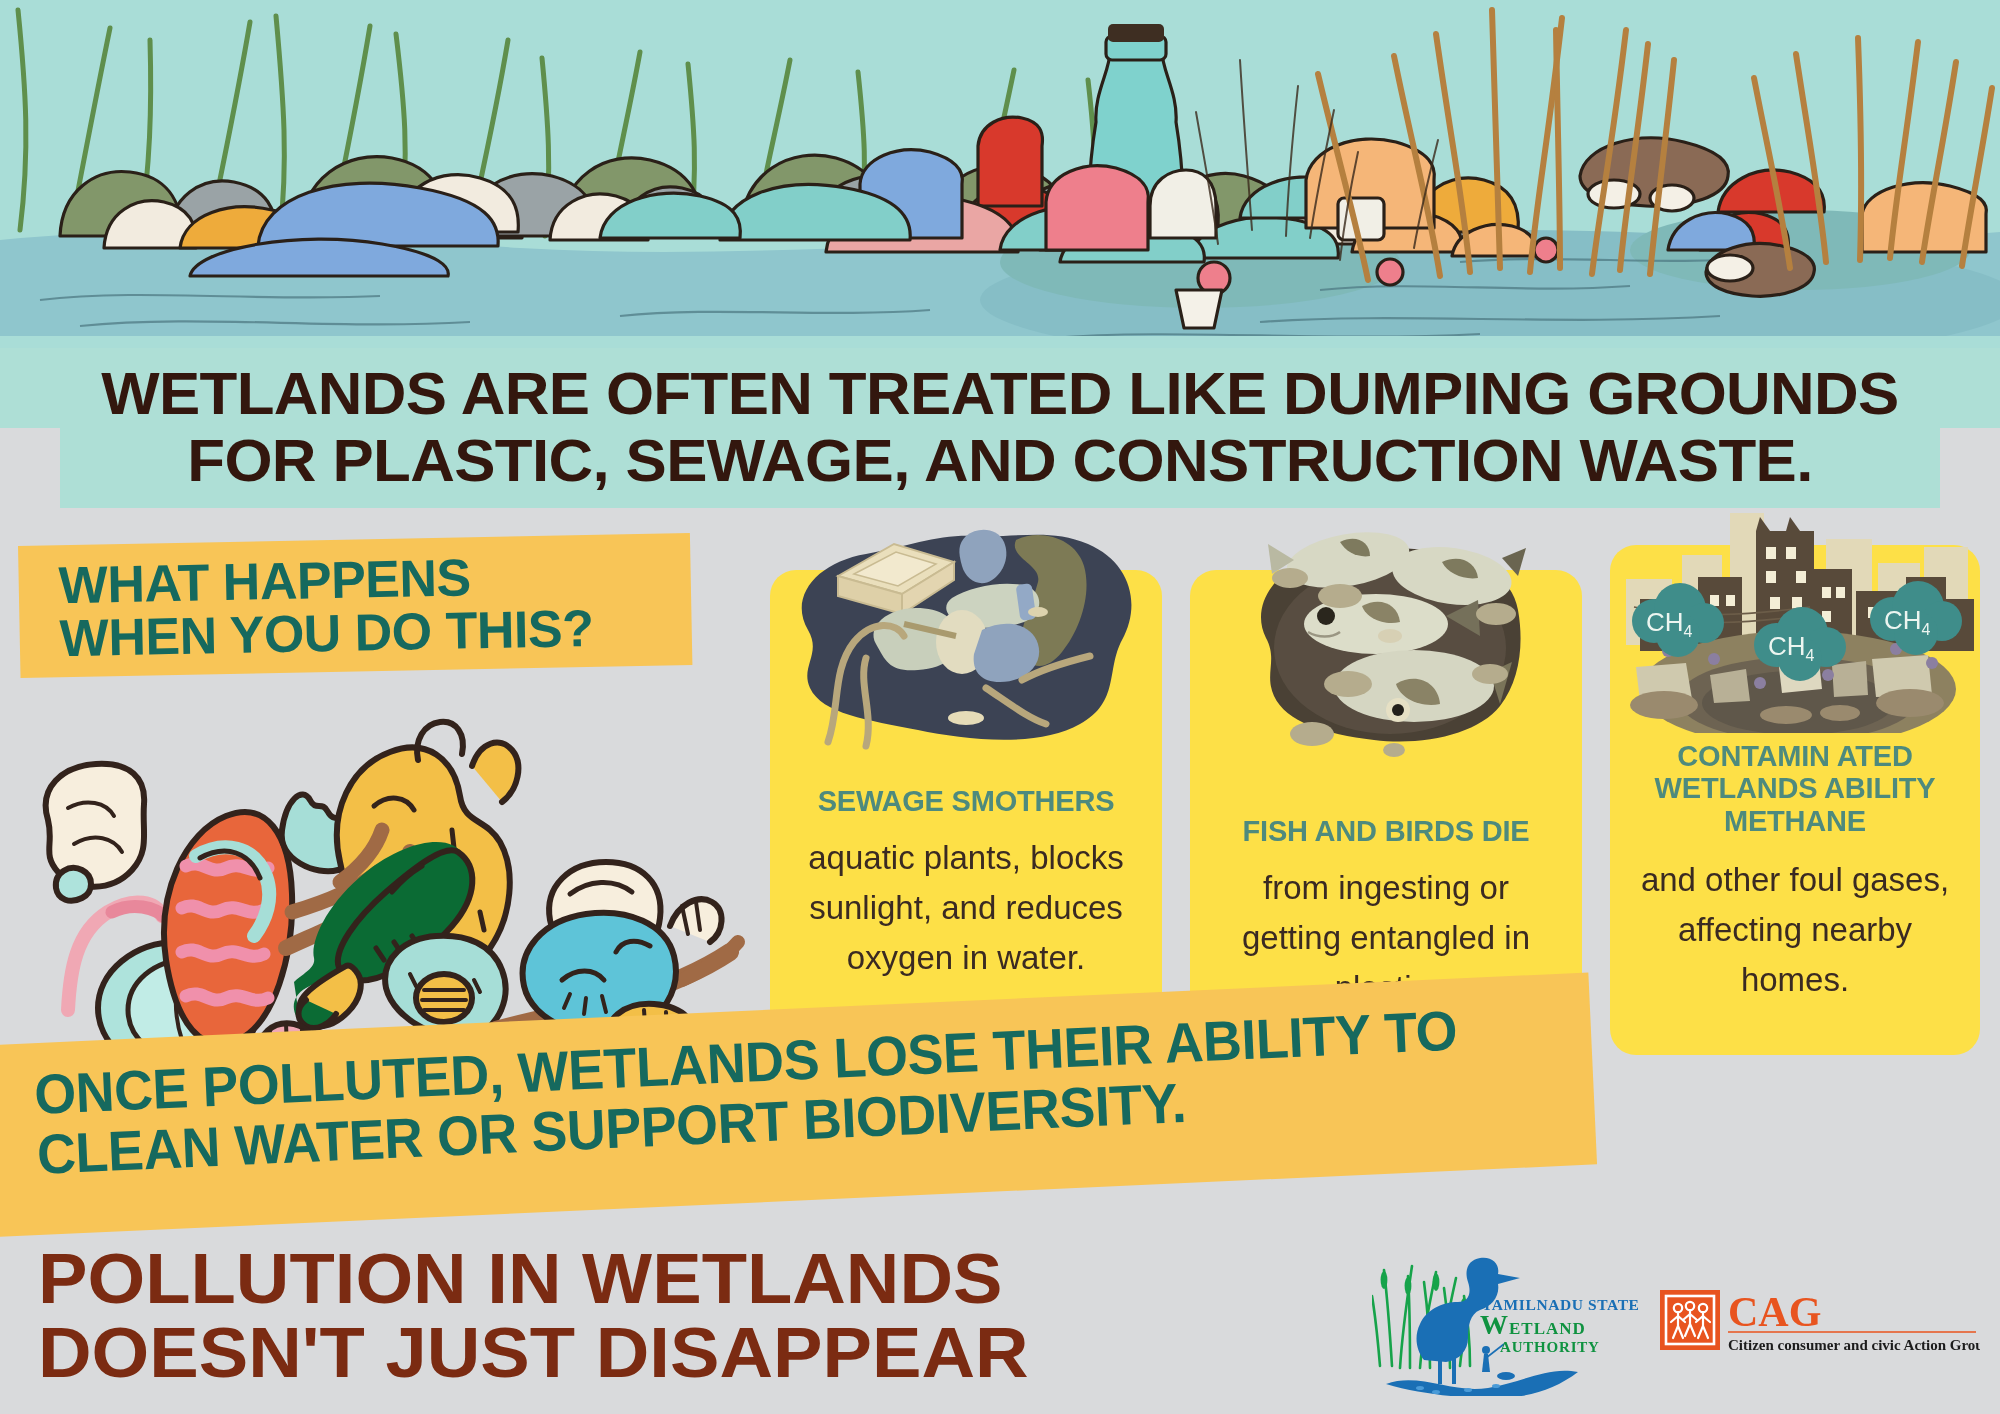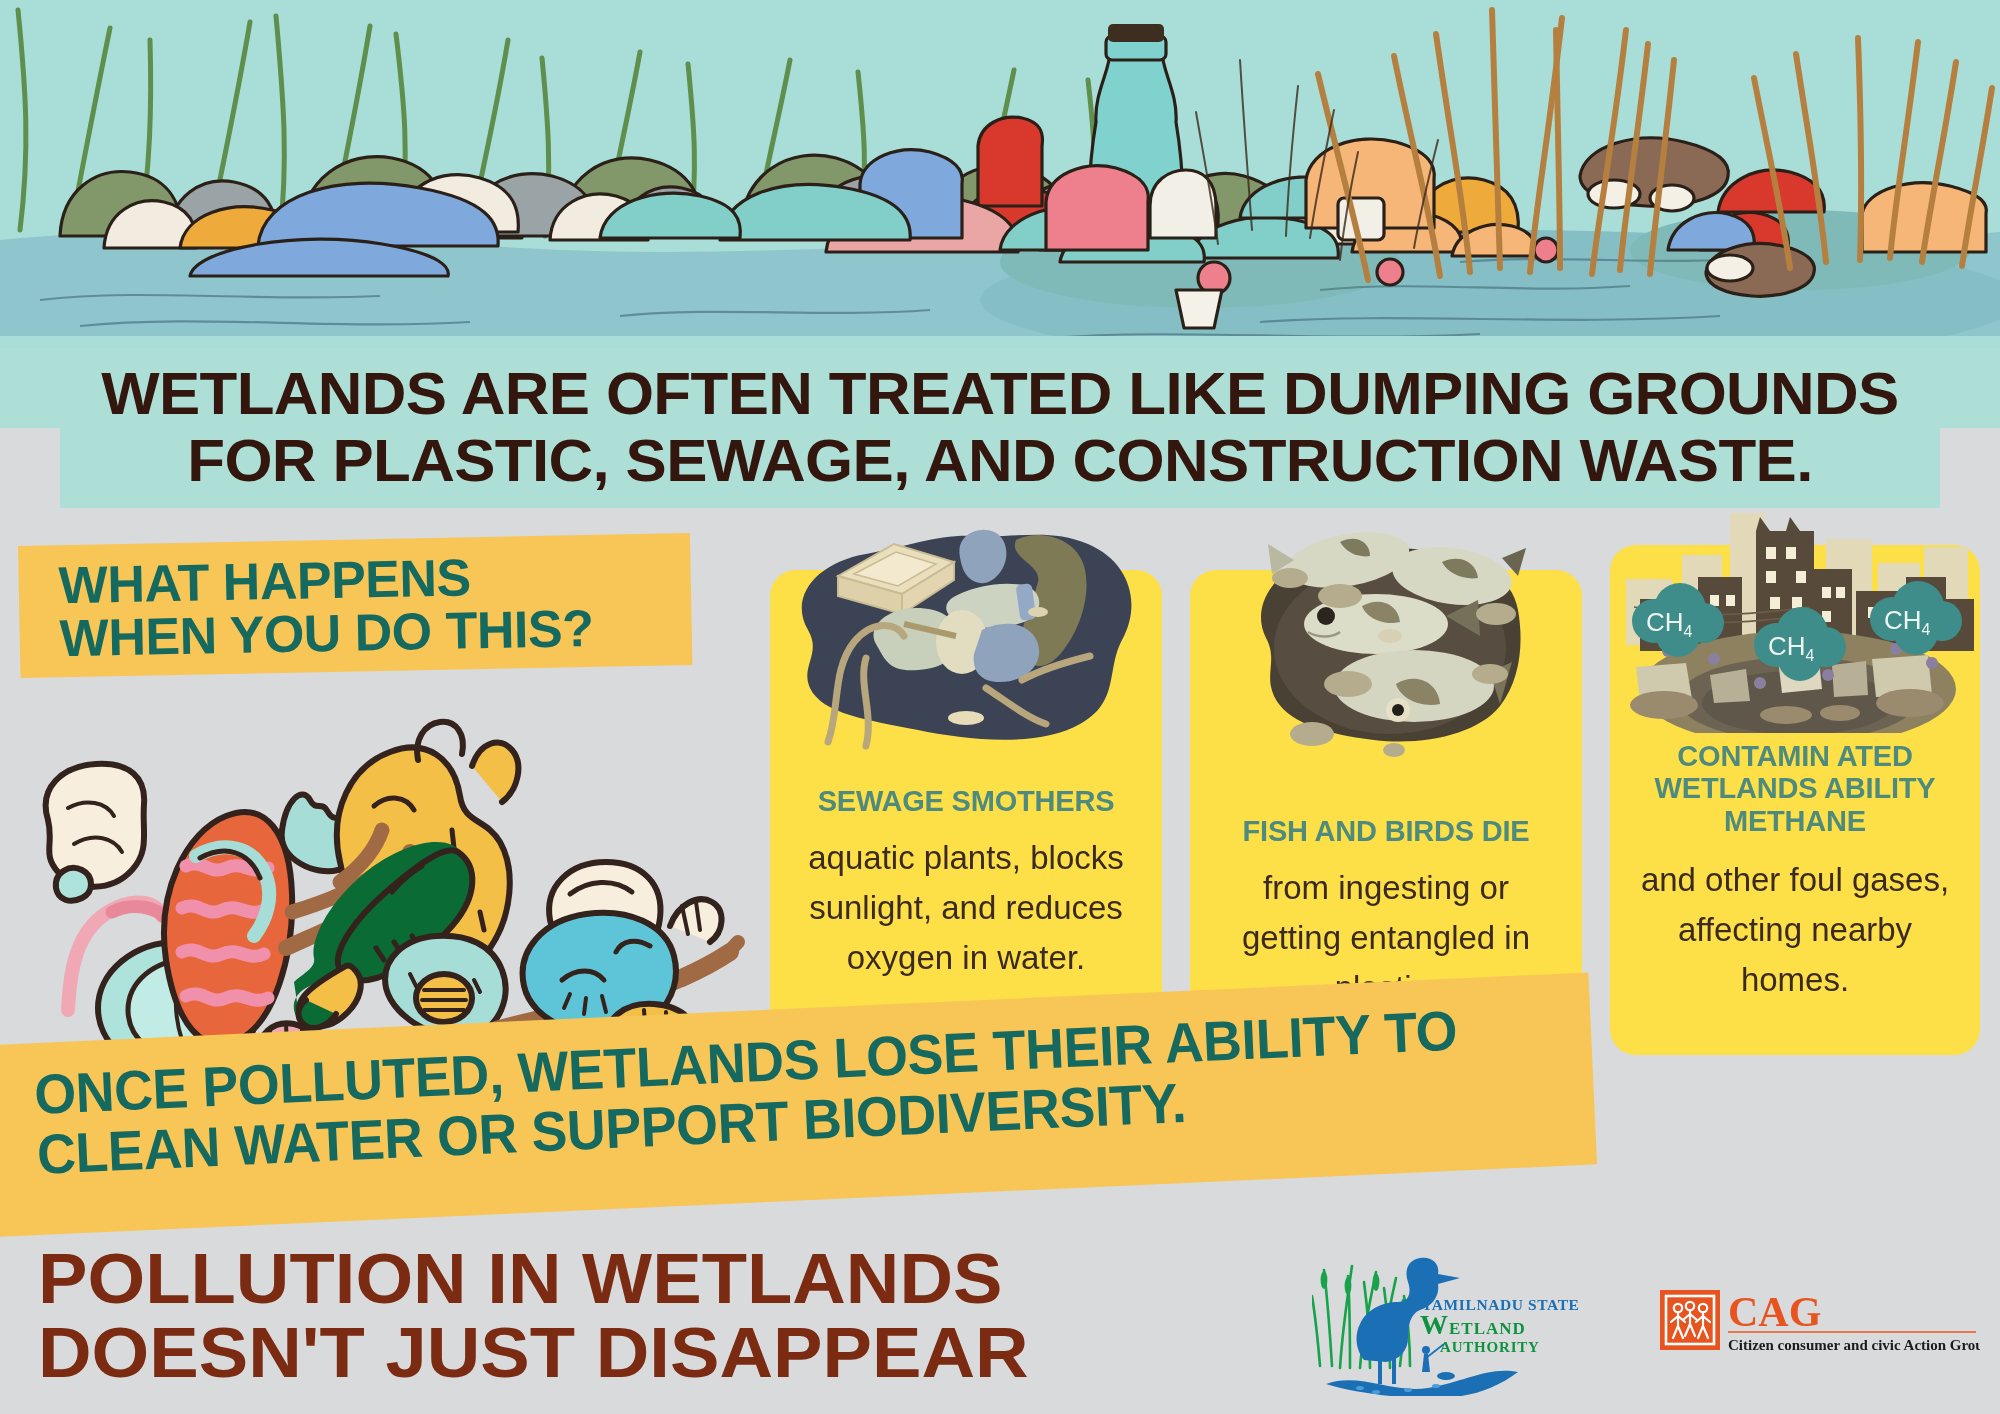--- a/index.html
+++ b/index.html
@@ -102,21 +102,21 @@
 
   
   .bottom-headline {
     position:absolute; left:38px; top:1243px; width:1330px;
     color:#7b2b12; font-weight:700;
     font-size:70px; line-height:1.05; letter-spacing:0px;
     transform:scaleX(1.06); transform-origin:left top;
   }
 
   
-  .logo-tnswa { position:absolute; left:1312px; top:1248px; width:270px; height:148px; }
+  .logo-tnswa { position:absolute; left:1372px; top:1248px; width:270px; height:148px; }
   .logo-tnswa svg { display:block; width:270px; height:148px; }
   .logo-cag { position:absolute; left:1660px; top:1286px; width:320px; height:70px;text-align:center; }
   .logo-cag svg { display:block; width:320px; height:70px; }
 </style>
 </head>
 <body>
 
 <div class="poster">
 
   <div class="hero">

